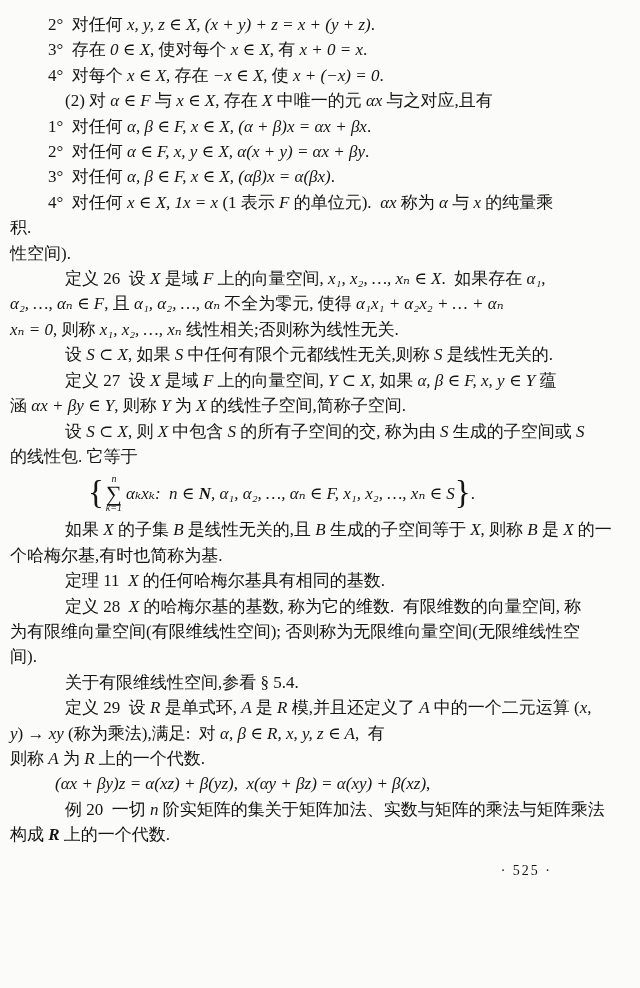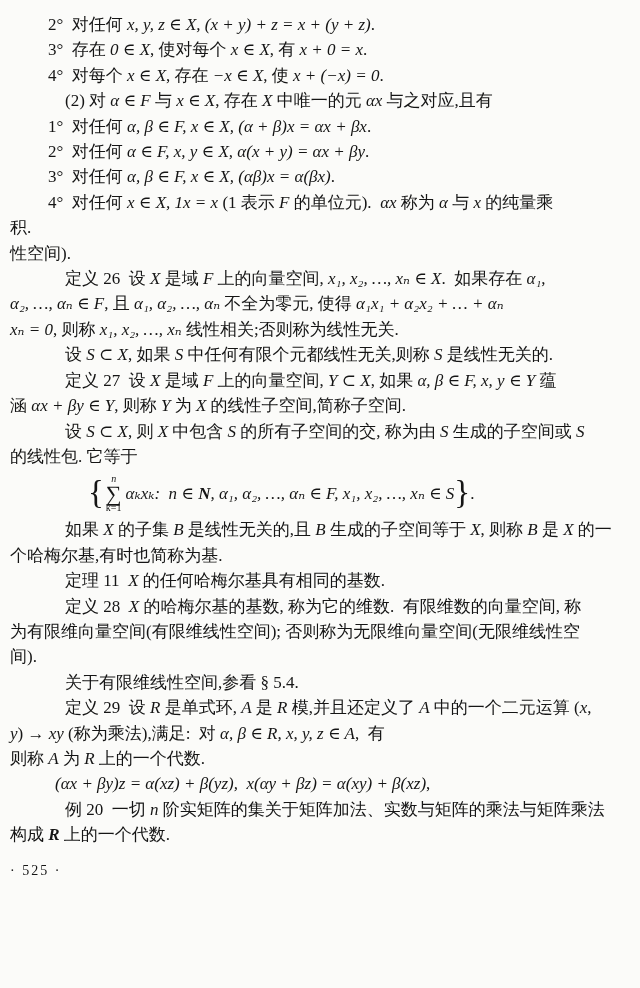--- a/index.html
+++ b/index.html
@@ -19,22 +19,22 @@
   .f2{padding-left:45px;}
   .c{}
   .b{font-weight:400;}
   .m{font-style:italic;font-family:"Liberation Serif","DejaVu Serif","DejaVu Sans",serif;}
   .mb{font-style:italic;font-weight:700;font-family:"Liberation Serif","DejaVu Serif","DejaVu Sans",serif;}
   .br{font-size:33px;vertical-align:-4px;font-style:normal;}
   .sum{display:inline-flex;flex-direction:column;align-items:center;vertical-align:middle;
        line-height:1;margin:0 4px 0 2px;transform:translateY(-2px);}
   .sum .top{font-size:10px;font-style:italic;}
   .sum .mid{font-size:22px;line-height:.9;}
-  .sum .bot{font-size:10px;}
-  .pageno{padding-right:78px;margin-top:10px;font-size:14px;letter-spacing:2px;}
+  .sum .bot{font-size:10px;font-style:italic;}
+  .pageno{text-align:right;padding-right:78px;margin-top:10px;font-size:14px;letter-spacing:2px;}
 </style>
 </head>
 <body style="background: rgb(251, 251, 249); color: rgb(21, 21, 21);">
 
 <div class="doc">
   <div id="doc-lines">
       <div class="line item"><span class="c">2°  对任何 </span><span class="m">x, y, z ∈ X, (x + y) + z = x + (y + z)</span><span class="c">.</span></div>
       <div class="line item"><span class="c">3°  存在 </span><span class="m">0 ∈ X</span><span class="c">, 使对每个 </span><span class="m">x ∈ X</span><span class="c">, 有 </span><span class="m">x + 0 = x</span><span class="c">.</span></div>
       <div class="line item"><span class="c">4°  对每个 </span><span class="m">x ∈ X</span><span class="c">, 存在 </span><span class="m">−x ∈ X</span><span class="c">, 使 </span><span class="m">x + (−x) = 0</span><span class="c">.</span></div>
       <div class="line para"><span class="c">(2) 对 </span><span class="m">α ∈ F</span><span class="c"> 与 </span><span class="m">x ∈ X</span><span class="c">, 存在 </span><span class="m">X</span><span class="c"> 中唯一的元 </span><span class="m">αx</span><span class="c"> 与之对应,且有</span></div>

